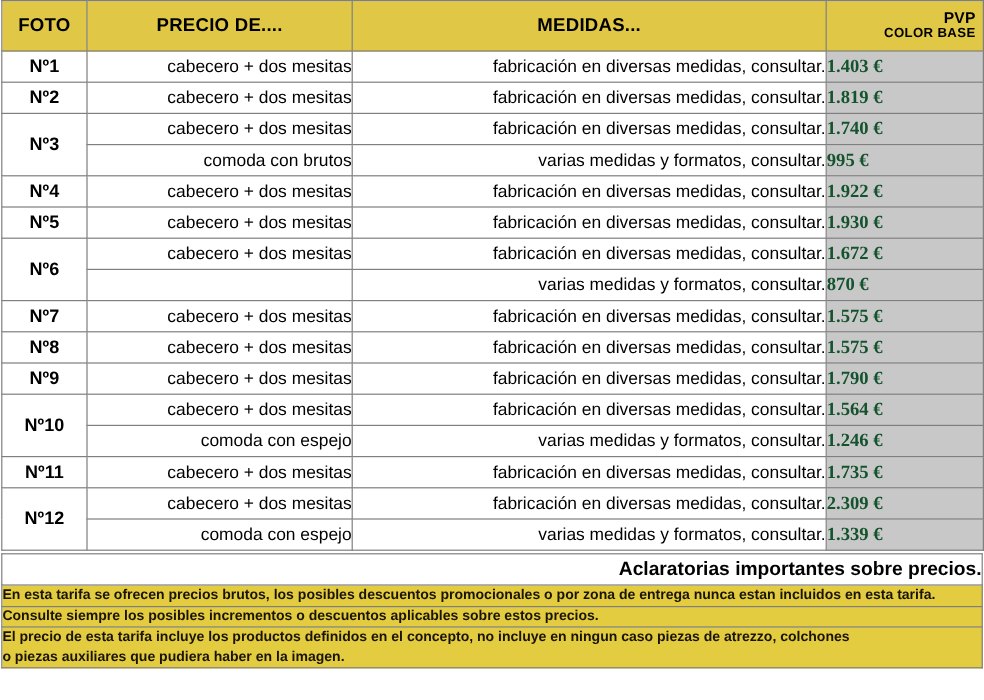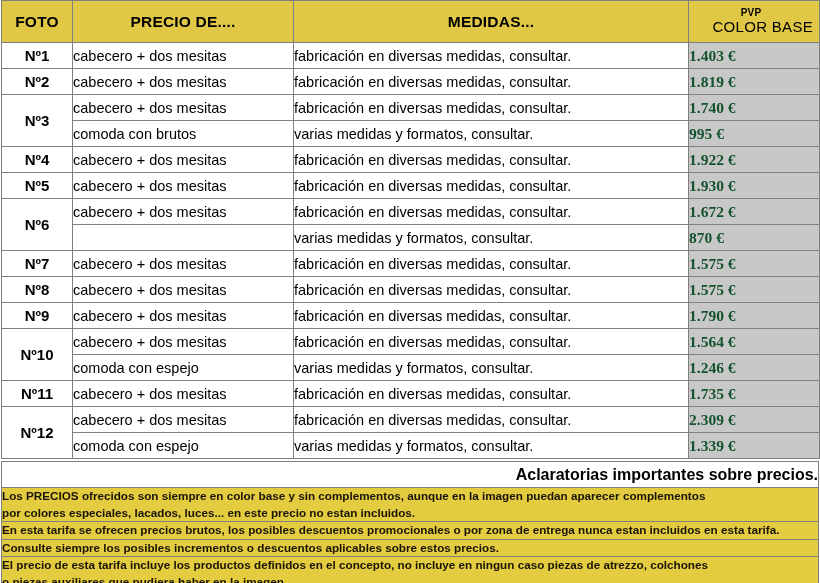--- a/index.html
+++ b/index.html
@@ -50,46 +50,46 @@
     letter-spacing: .2px;
     border: 1px solid #7f7f7f;
   }
   tr.head th.pvp-head {
     text-align: right;
     padding-right: 6px;
     line-height: 1.05;
   }
   .pvp-line1 {
     display: block;
-    font-size: 10px;
-    font-weight: bold;
-    text-align: center;
+    font-size: 13px;
+    font-weight: bold;
   }
   .pvp-line2 {
     display: block;
-    font-size: 15px;
-    font-weight: normal;
+    font-size: 11px;
+    font-weight: bold;
     letter-spacing: .3px;
     margin-top: 1px;
   }
 
   
   td.foto {
     text-align: center;
     font-size: 15px;
     font-weight: bold;
     color: #000;
   }
   td.desc,
   td.med {
     font-size: 14.5px;
     color: #000;
     padding-left: 5px;
     white-space: nowrap;
     overflow: hidden;
+    text-align: right;
   }
   td.price {
     background: #c8c8c8;
     text-align: left;
     padding-right: 6px;
     font-family: "Liberation Serif", serif;
     font-size: 15.5px;
     font-weight: bold;
     color: #14532d;
   }
@@ -251,26 +251,20 @@
 
   <table class="notes">
     <tbody>
       <tr>
         <td class="notes-title">Aclaratorias importantes sobre precios.</td>
       </tr>
     </tbody>
     <tbody>
         <tr>
           <td class="note-cell">
-            <span class="note-line">Los PRECIOS ofrecidos son siempre en color base y sin complementos,  aunque en la imagen puedan aparecer complementos</span>
-            <span class="note-line">por colores especiales, lacados, luces...  en este precio no estan incluidos.</span>
-          </td>
-        </tr>
-        <tr>
-          <td class="note-cell">
             <span class="note-line"><span>En esta tarifa se ofrecen precios brutos,  </span><b>los posibles descuentos</b><span> promocionales o por zona de entrega </span><b>nunca estan incluidos en esta tarifa</b><span>.</span></span>
           </td>
         </tr>
         <tr>
           <td class="note-cell">
             <span class="note-line">Consulte siempre los posibles incrementos o descuentos aplicables sobre estos precios.</span>
           </td>
         </tr>
         <tr>
           <td class="note-cell">

